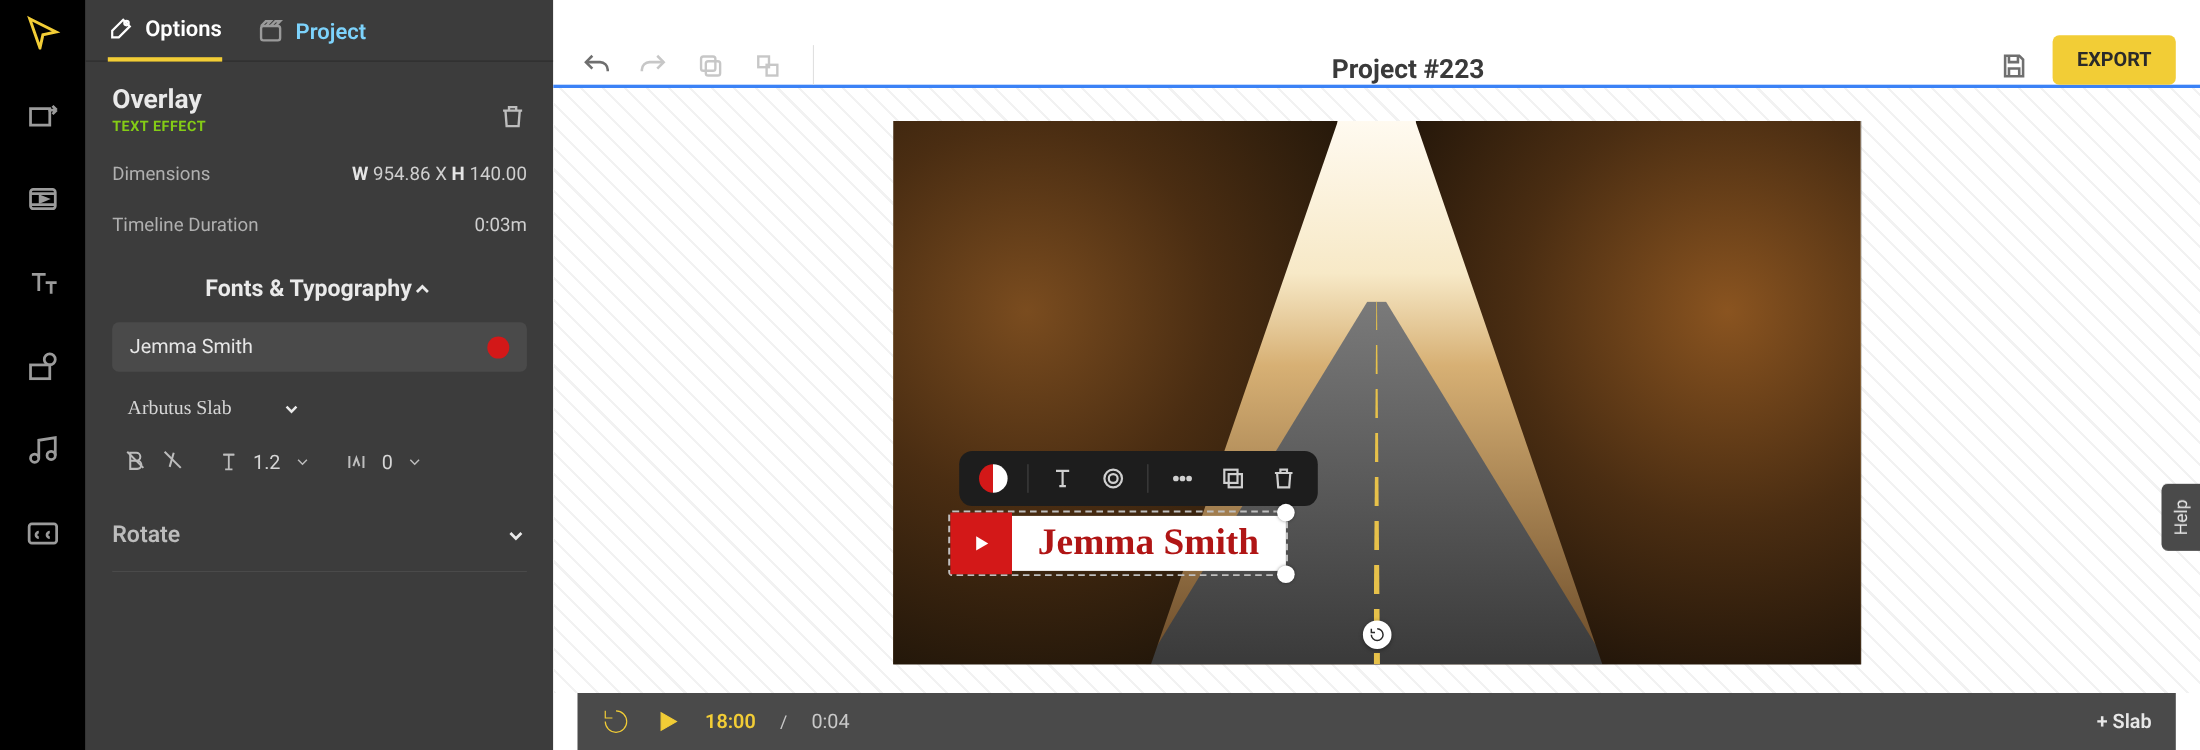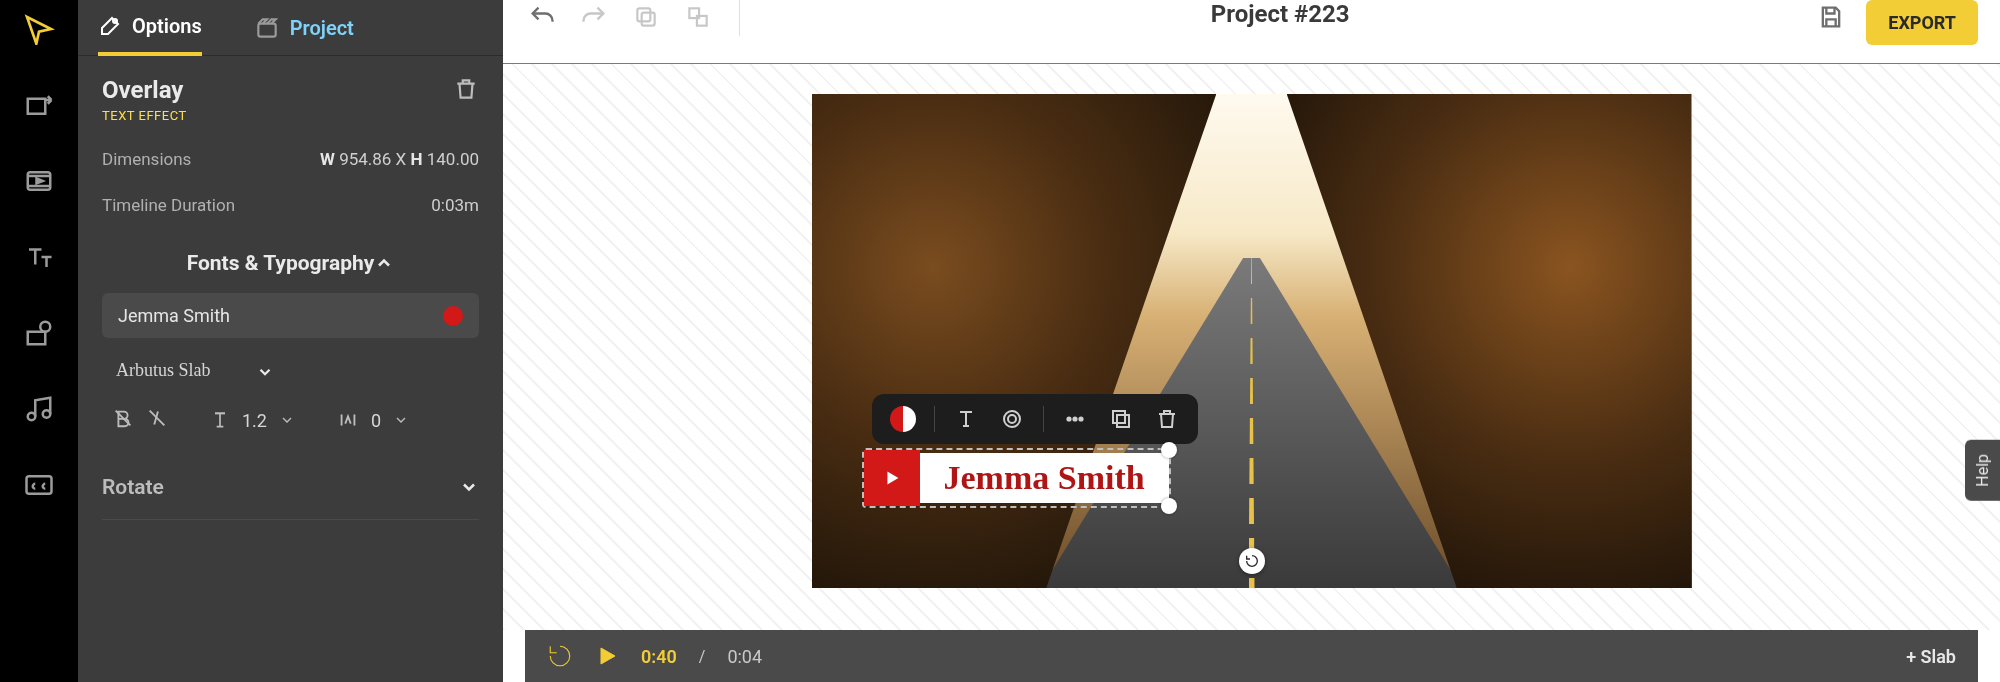--- a/index.html
+++ b/index.html
@@ -18,35 +18,35 @@
   .rail .rail-icon.active svg { stroke: #f2cd36; }
 
   
   .panel {
     width: 425px; height:100%;
     background: #3c3c3c;
     color:#d7d7d7;
     display:flex; flex-direction:column;
   }
   .panel-tabs {
-    display:flex; gap:52px; padding: 14px 20px 0 20px;
+    display:flex; gap:31px; padding: 14px 20px 0 20px;
     border-bottom:1px solid #2c2c2c;
   }
   .panel-tab { display:flex; align-items:center; gap:10px; padding-bottom:14px; cursor:pointer; }
   .panel-tab .tab-label { font-weight:600; font-size:20px; color:#7dd3fc; }
   .panel-tab.active .tab-label { color:#fff; }
   .panel-tab.active { border-bottom:4px solid #f2cd36; margin-bottom:-1px; }
   .panel-tab svg { stroke:#9a9a9a; fill:none; stroke-width:2; }
   .panel-tab.active svg { stroke:#fff; }
 
   .panel-body { padding: 20px 24px; flex:1; overflow:auto; }
 
-  .overlay-head { display:flex; justify-content:space-between; align-items:flex-start;gap:35px; }
+  .overlay-head { display:flex; justify-content:space-between; align-items:flex-end;gap:35px; }
   .overlay-title { font-size:24px; font-weight:700; color:#eaeaea; }
-  .overlay-sub   { font-size:13px; font-weight:400; color:#fde047; letter-spacing:.5px; margin-top:4px; }
+  .overlay-sub   { font-size:13px; font-weight:700; color:#84cc16; letter-spacing:.5px; margin-top:4px; }
   .trash-btn { cursor:pointer; }
   .trash-btn svg { stroke:#bdbdbd; fill:none; stroke-width:2; }
 
   .meta-row { display:flex; justify-content:space-between; font-size:17px; color:#b0b0b0; margin-top:26px;align-items:flex-end; }
   .meta-row .val { color:#cfcfcf; }
   .meta-row .val b { color:#e5e5e5; font-weight:700; }
 
   .section-head { display:flex; justify-content:center; align-items:center; margin-top:36px; cursor:pointer;}
   .section-head h3 { font-size:21px; font-weight:700; color:#eaeaea; }
   .chev { stroke:#eaeaea; fill:none; stroke-width:3; }
@@ -54,33 +54,33 @@
   .text-row {
     margin-top:18px; background:#4a4a4a; border-radius:6px;
     padding:12px 16px; display:flex; justify-content:space-between; align-items:center;
   }
   .text-row span { color:#e6e6e6; font-size:18px; }
   .dot { width:20px; height:20px; border-radius:50%; background:#d31818; }
 
   .font-select { margin-top:22px; display:flex; align-items:flex-end; gap:45px; padding-left:14px;}
   .font-name { font-family:"Georgia",serif; font-size:18px; color:#d6d6d6; }
 
-  .typo-tools { margin-top:26px; display:flex; align-items:center; gap:42px; padding-left:10px;}
+  .typo-tools { margin-top:26px; display:flex; align-items:center; gap:30px; padding-left:10px;}
   .typo-tools .grp { display:flex; align-items:center; gap:12px; }
   .typo-tools svg { stroke:#bdbdbd; fill:none; stroke-width:2; }
   .typo-val { color:#d6d6d6; font-size:18px; }
 
   .rotate-head { display:flex; justify-content:space-between; align-items:center; margin-top:42px; padding-bottom:20px; border-bottom:1px solid #4a4a4a; cursor:pointer;}
   .rotate-head h3 { font-size:21px; font-weight:600; color:#bcbcbc;text-align:center; }
 
   
   .main { flex:1; height:100%; display:flex; flex-direction:column; background:#fff; }
   .topbar {
-    height:64px; border-bottom:1px solid #3b82f6;
-    display:flex; align-items:flex-start; padding:0 22px; gap:18px;
+    height:80px; border-bottom:3px solid #3b82f6;
+    display:flex; align-items:flex-end; padding:0 22px; gap:18px;
   }
   .topbar .tool { width:34px; height:34px; display:flex; align-items:center; justify-content:center; cursor:pointer; }
   .topbar .tool svg { stroke:#6f6f6f; fill:none; stroke-width:2; }
   .topbar .tool.disabled svg { stroke:#c7c7c7; }
   .topbar .vdiv { width:1px; height:36px; background:#e0e0e0; margin:0 6px; }
   .proj-title { flex:1; text-align:center; font-size:24px; font-weight:700; color:#3a3a3a; }
   .save-btn svg { stroke:#c7c7c7; fill:none; stroke-width:2; }
   .export-btn {
     background:#f2cd36; color:#2a2a2a; font-weight:700; font-size:18px;
     border:none; border-radius:6px; padding:12px 22px; cursor:pointer;
@@ -420,21 +420,21 @@
         <svg width="26" height="26" viewBox="0 0 24 24">
           <path d="M3 12a9 9 0 109-9"></path>
           <path d="M3 3v6h6"></path>
         </svg>
       </div>
     <div class="pbtn">
         <svg width="24" height="24" viewBox="0 0 24 24">
           <path d="M6 4v16l14-8z"></path>
         </svg>
       </div>
-    <span class="time-cur">0:40</span>
+    <span class="time-cur">18:00</span>
     <span class="time-sep">/</span>
     <span class="time-tot">0:04</span>
     <div class="spacer"></div>
     <span class="add-music">+ Slab</span>
   </div>
 </div>
 
 <div class="help-tab">Help</div>
 
 </body></html>

